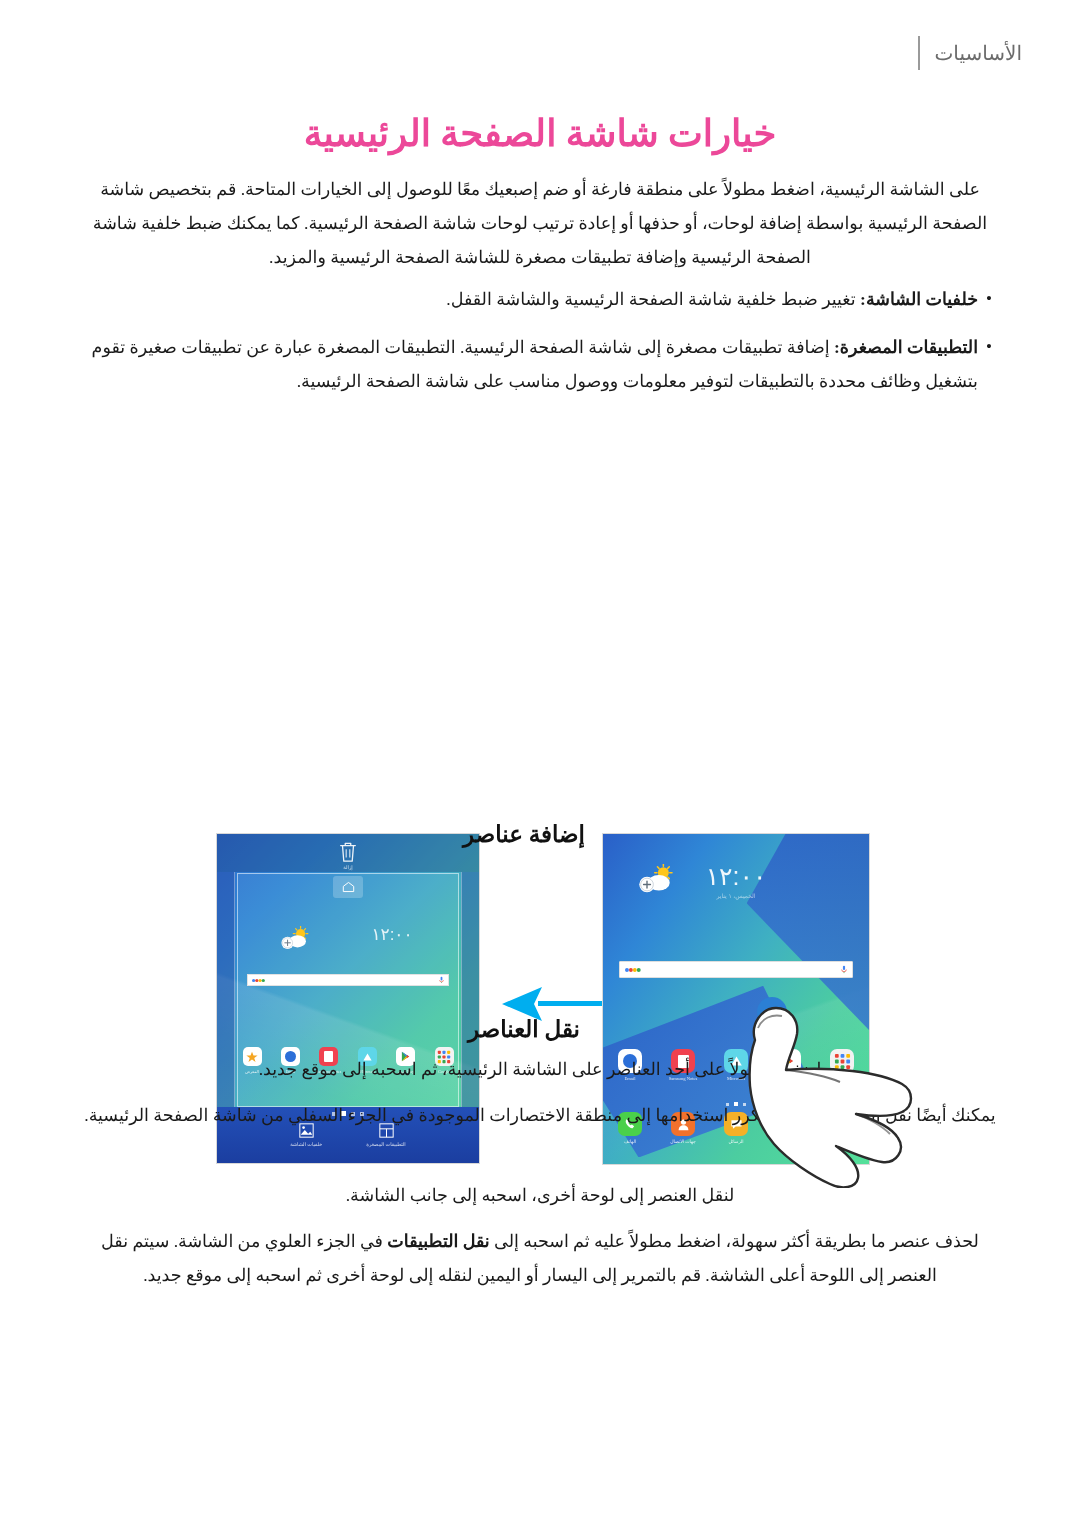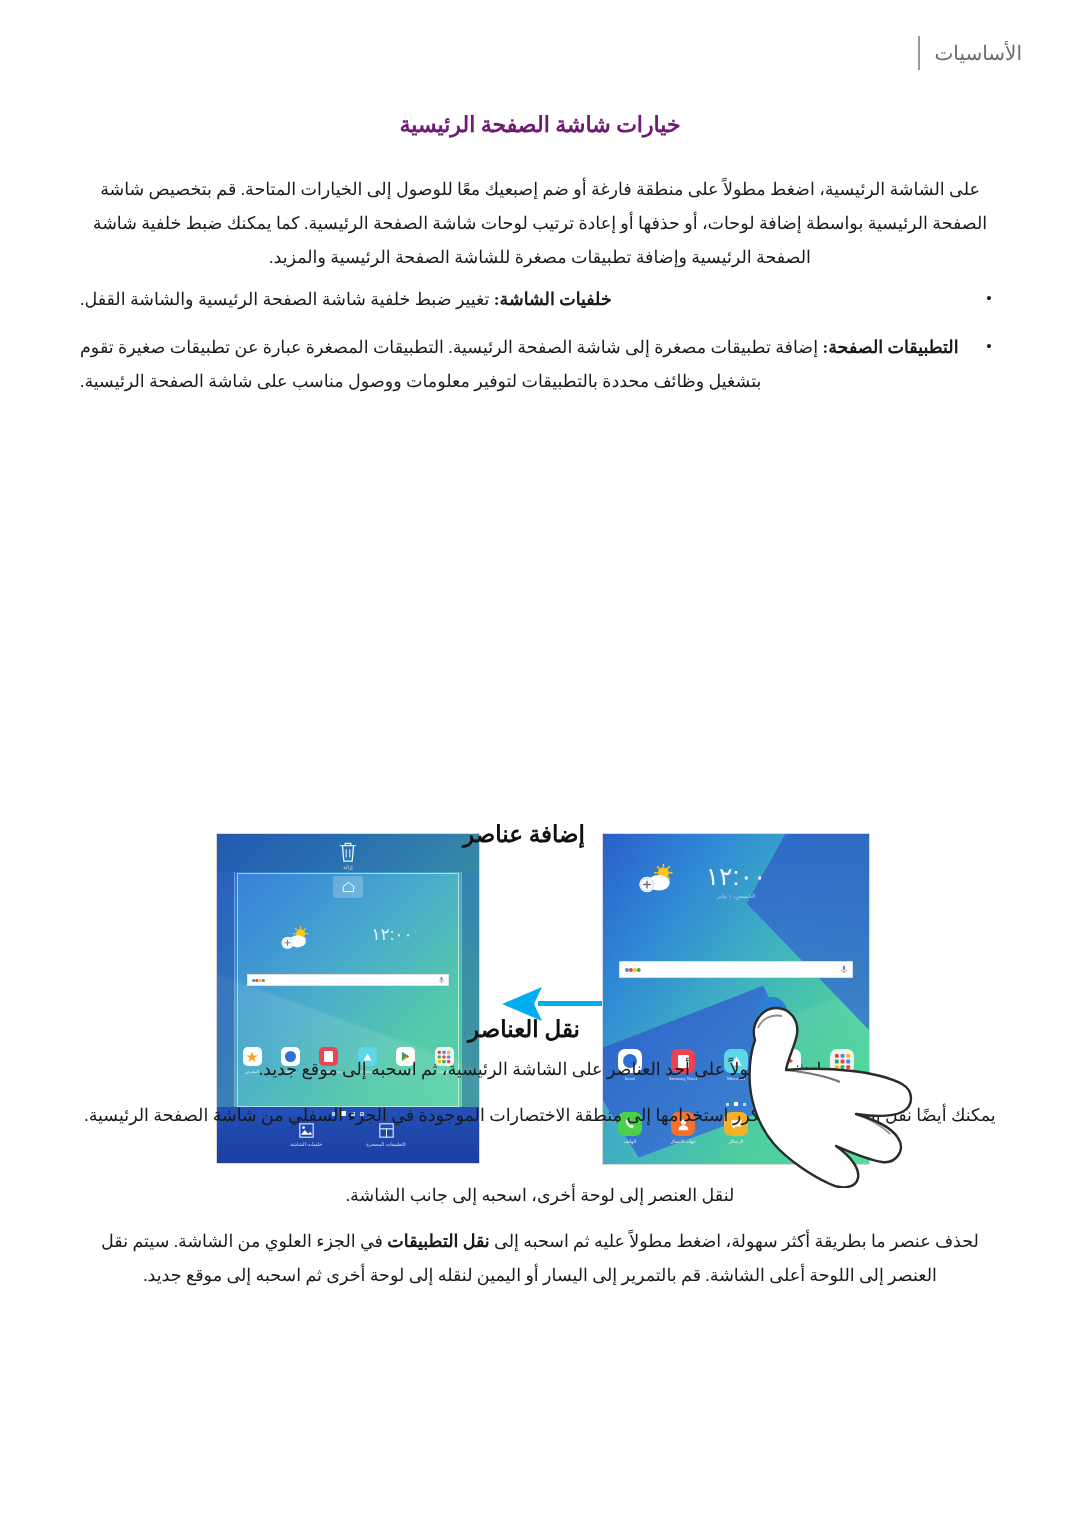--- a/index.html
+++ b/index.html
@@ -30,23 +30,23 @@
   }
   .header-rule{
     width:2px;height:34px;background:#9a9a9a;display:block;
   }
 
   
   h1.section-title{
     position:absolute;margin:0;padding:0;
     width:920px;right:80px;
     text-align:center;
-    font-size:22px;font-weight:bold;
+    font-size:37px;font-weight:bold;
     font-family:"Liberation Serif","DejaVu Serif",serif;
-    color:#701a75;
+    color:#ec4899;
   }
   h2.sub-title{
     position:absolute;margin:16px;padding:0;
     width:920px;right:80px;
     text-align:center;
     font-size:23px;font-weight:bold;
     font-family:"Liberation Serif","DejaVu Serif",serif;
     color:#111;
   }
 
@@ -65,21 +65,21 @@
   .bullet-block{position:absolute;right:80px;width:920px;}
   .bullet{
     display:flex;flex-direction:row;direction:rtl;
     align-items:flex-start;margin-bottom:14px;
   }
   .bullet-dot{
     flex:0 0 auto;width:22px;text-align:center;
     font-size:17px;line-height:34px;color:#1a1a1a;
   }
   .bullet-text{
-    flex:1 1 auto;text-align:left;
+    flex:1 1 auto;text-align:right;
     font-size:17.5px;line-height:34px;
     font-family:"Liberation Serif","DejaVu Serif",serif;
   }
   .bullet-text b{font-weight:bold;}
 
   
   .figure{position:absolute;left:0;top:413px;width:1080px;height:350px;}
 
   .tablet{
     position:absolute;
@@ -228,21 +228,21 @@
 
   <p class="body-text" style="top:172px;">على الشاشة الرئيسية، اضغط مطولاً على منطقة فارغة أو ضم إصبعيك معًا للوصول إلى الخيارات المتاحة. قم بتخصيص شاشة الصفحة الرئيسية بواسطة إضافة لوحات، أو حذفها أو إعادة ترتيب لوحات شاشة الصفحة الرئيسية. كما يمكنك ضبط خلفية شاشة الصفحة الرئيسية وإضافة تطبيقات مصغرة للشاشة الصفحة الرئيسية والمزيد.</p>
 
   <div class="bullet-block" style="top:282px;">
     <div class="bullet">
       <span class="bullet-dot">•</span>
       <span class="bullet-text"><b>خلفيات الشاشة:</b><span> تغيير ضبط خلفية شاشة الصفحة الرئيسية والشاشة القفل.</span></span>
     </div>
     <div class="bullet">
       <span class="bullet-dot">•</span>
-      <span class="bullet-text"><b>التطبيقات الصفحة:</b><span> إضافة تطبيقات مصغرة إلى شاشة الصفحة الرئيسية. التطبيقات المصغرة عبارة عن تطبيقات صغيرة تقوم بتشغيل وظائف محددة بالتطبيقات لتوفير معلومات ووصول مناسب على شاشة الصفحة الرئيسية.</span></span>
+      <span class="bullet-text"><b>التطبيقات المصغرة:</b><span> إضافة تطبيقات مصغرة إلى شاشة الصفحة الرئيسية. التطبيقات المصغرة عبارة عن تطبيقات صغيرة تقوم بتشغيل وظائف محددة بالتطبيقات لتوفير معلومات ووصول مناسب على شاشة الصفحة الرئيسية.</span></span>
     </div>
   </div>
 
   <div class="figure">
 
     <div class="tablet" id="tablet-left">
       <div class="edit-surface"></div>
       <div class="edit-dark-band"></div>
 
       <svg class="trash-icon" viewBox="0 0 24 26">

